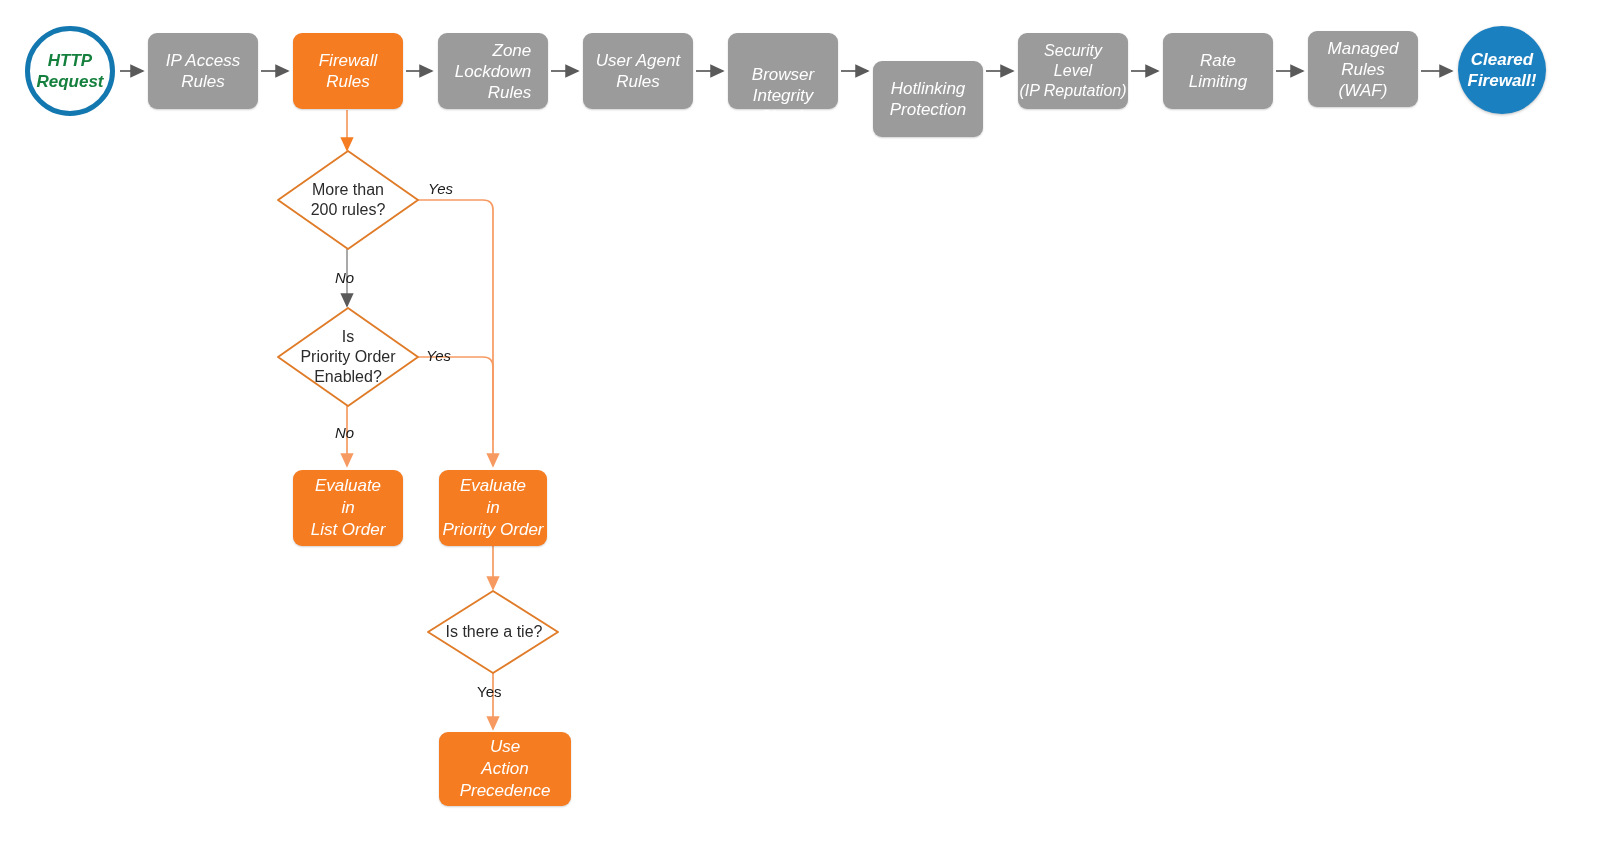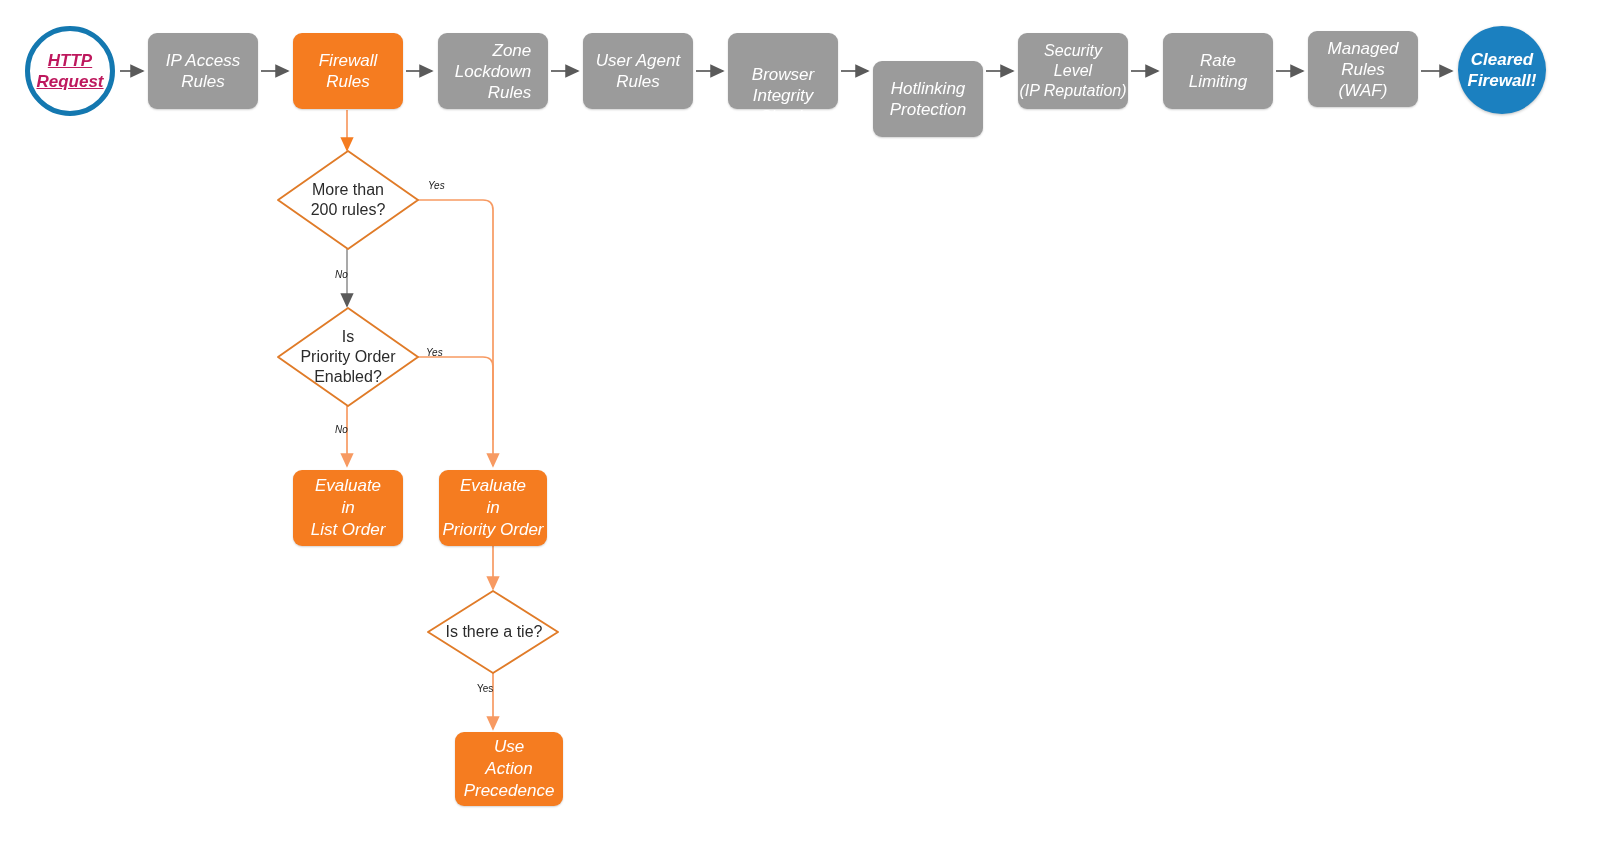--- a/index.html
+++ b/index.html
@@ -23,22 +23,21 @@
   .circle{
     border-radius:50%;
     font-style:italic;
     font-weight:bold;
     font-size:17px;
     line-height:21px;
   }
   .circle.start{
     background:#ffffff;
     border:5px solid #1478b0;
-    color:#be185d;
-    text-decoration:underline;
+    color:#15803d;
   }
   .circle.end{
     background:#1b80c0;
     border:none;
     color:#ffffff;
     box-shadow:0 1px 3px rgba(0,0,0,0.25);
     align-items:center;
   }
 
   .orangebox{
@@ -53,21 +52,21 @@
 
   .diamond-label{
     position:absolute;
     display:flex;align-items:center;justify-content:center;text-align:center;
     color:#2b2b2b;font-size:16px;line-height:20px;font-style:normal;
     pointer-events:none;
   }
 
   .edge-label{
     position:absolute;
-    font-size:10px;
+    font-size:15px;
     font-style:italic;
     color:#1a1a1a;
     white-space:nowrap;
   }
   .edge-label.plain{font-style:normal;}
 </style>
 </head>
 <body>
 
 <div id="stage">
@@ -198,21 +197,21 @@
 in
 List Order</span>
   </div>
 
   <div class="node orangebox" style="left:439px;top:470px;width:108px;height:76px;">
     <span style="white-space:pre-line;">Evaluate
 in
 Priority Order</span>
   </div>
 
-  <div class="node orangebox" style="left:439px;top:732px;width:108px;height:74px;margin-left:16px;">
+  <div class="node orangebox" style="left:439px;top:732px;width:132px;height:74px;">
     <span style="white-space:pre-line;">Use
 Action
 Precedence</span>
   </div>
 
   <div class="edge-label" style="left:428px;top:180px;">Yes</div>
 
   <div class="edge-label" style="left:335px;top:269px;">No</div>
 
   <div class="edge-label" style="left:426px;top:347px;">Yes</div>

